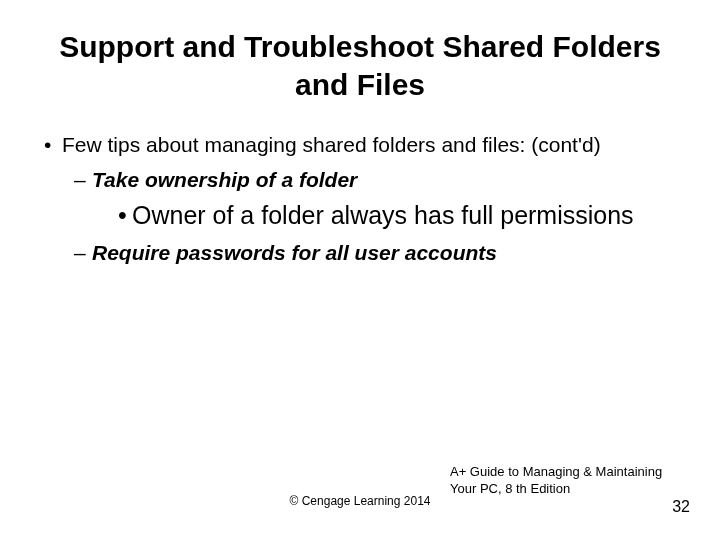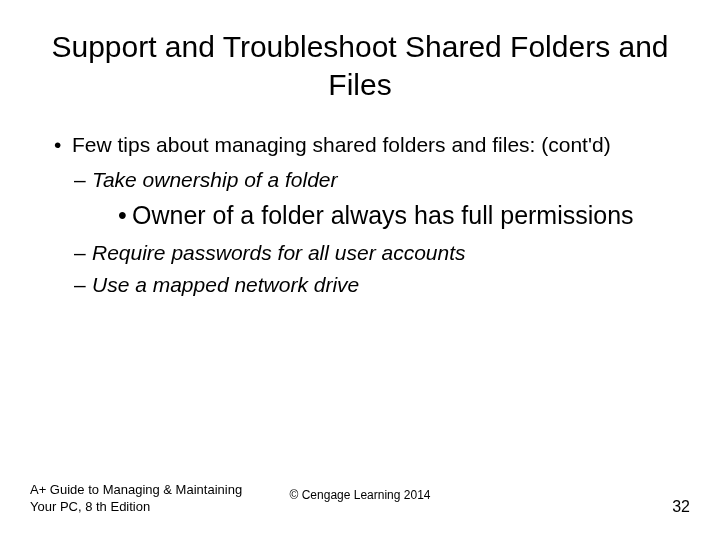--- a/index.html
+++ b/index.html
@@ -10,66 +10,67 @@
       background: #fff;
       color: #000;
       position: relative;
       padding: 28px 30px 0 30px;
     }
     .title {
       font-size: 30px;
       text-align: center;
       line-height: 1.25;
       margin-bottom: 28px;
-      font-weight: normal;
+      font-weight: bold;
     }
     .main-bullet {
       font-size: 21px;
-      margin-left: 24px;
+      margin-left: 14px;
       margin-bottom: 8px;
       line-height: 1.3;
     }
     .main-bullet .bullet { display: inline-block; width: 18px; }
     .sub-list {
       margin-left: 44px;
     }
     .sub-item {
       font-size: 21px;
       line-height: 1.35;
       margin-bottom: 4px;
     }
     .sub-item .dash { display: inline-block; width: 18px; }
-    .bold-italic { font-weight: normal; font-style: italic; margin-top: 24px; }
+    .bold-italic { font-weight: bold; font-style: italic; margin-top: 24px; }
     .sub-sub {
       font-size: 25px;
       margin-left: 44px;
       line-height: 1.3;
       margin-bottom: 8px;
       padding-right: 20px;
     }
     .sub-sub .bullet { display: inline-block; width: 14px; }
     .footer {
       position: absolute;
       bottom: 24px;
       left: 30px;
       right: 30px;
       font-size: 13px;
       display: flex;
       align-items: flex-end;
       justify-content: space-between;
+      flex-direction: column;
     }
     .footer-left {
       max-width: 240px;
       line-height: 1.3;
     }
     .footer-center {
       position: absolute;
       left: 50%;
       transform: translateX(-50%);
-      bottom: 14px;
+      bottom: 8px;
       font-size: 12px;
     }
     .footer-right {
       font-size: 16px;
       margin-left: 28px;
     }
   </style>
 </head>
 <body>
 
@@ -86,23 +87,20 @@
   </div>
   <div class="sub-sub">
     <span class="bullet">•</span><span>Owner of a folder always has full permissions</span>
   </div>
 
 
   <div class="sub-item">
     <span class="dash">–</span><span class="bold-italic">Require passwords for all user accounts</span>
   </div>
 
-  <div class="sub-item">
-    <span class="dash">–</span><span class="bold-italic">Use a mapped network drive</span>
-  </div>
 
 </div>
 
 <div class="footer">
   <div class="footer-left">A+ Guide to Managing &amp; Maintaining Your PC, 8 th Edition</div>
   <div class="footer-center">© Cengage Learning 2014</div>
   <div class="footer-right">32</div>
 </div>
 
 </body></html>

